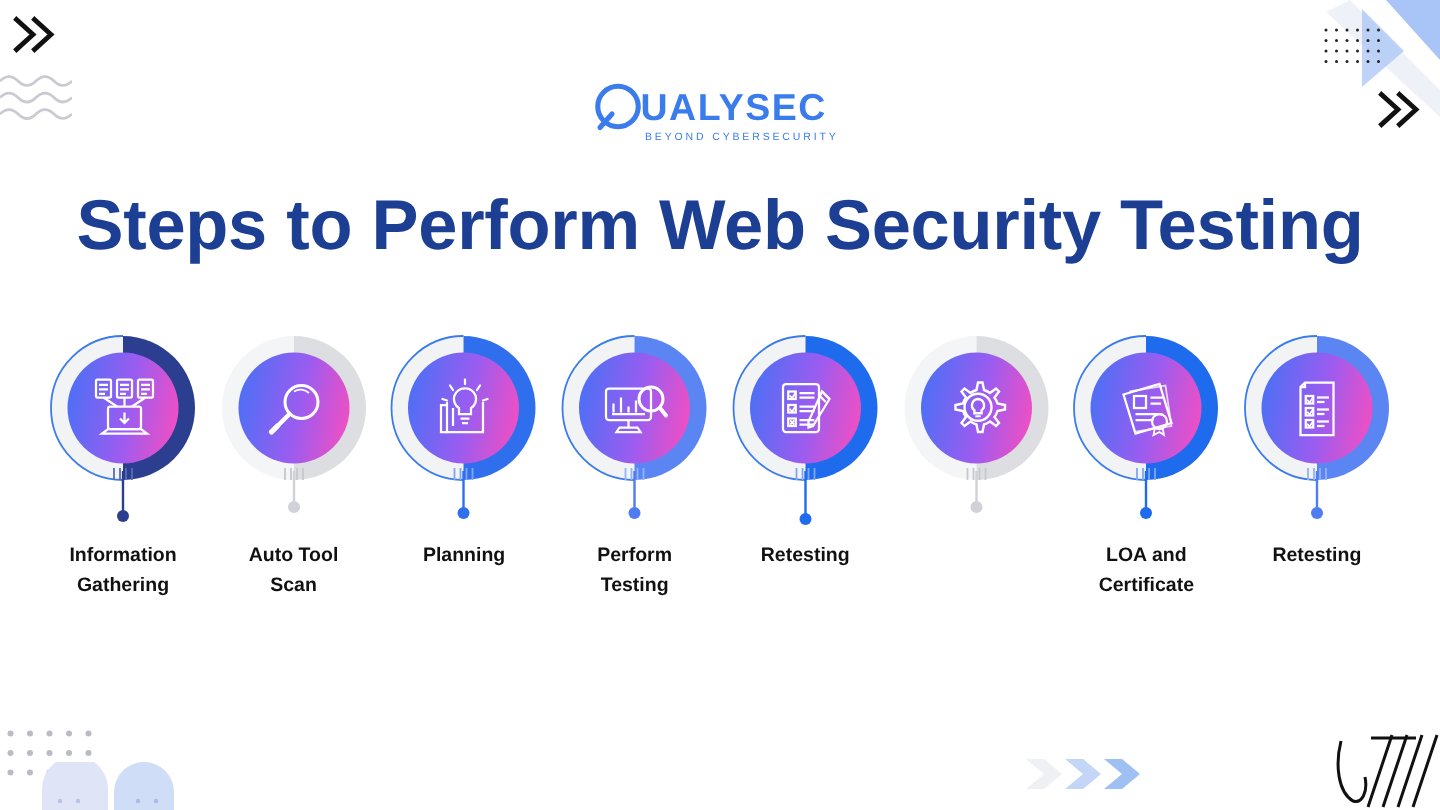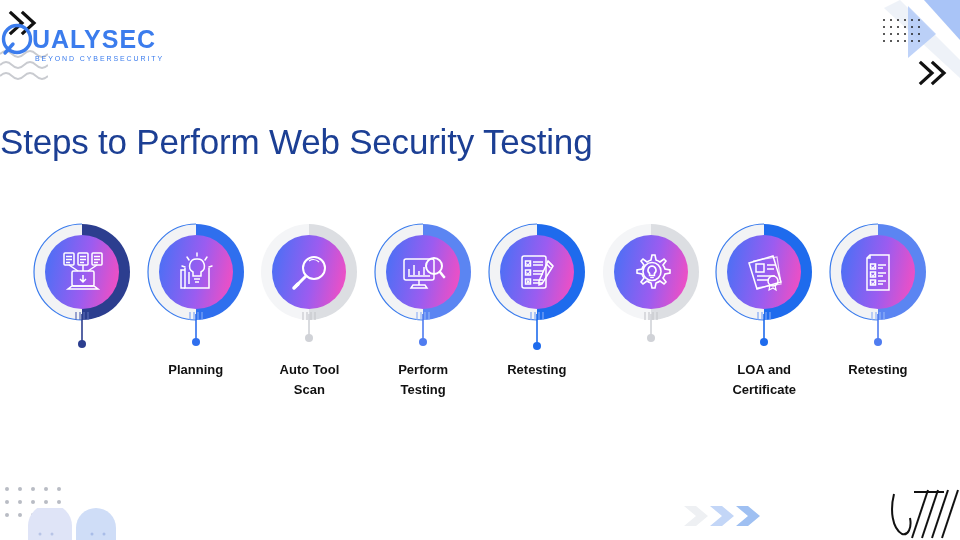--- a/index.html
+++ b/index.html
@@ -37,34 +37,35 @@
   .bl-arch { left: 28px; bottom: 0px; width: 110px; height: 32px; }
 
   
   .br-chevrons { right: 186px; bottom: 10px; width: 92px; height: 28px; }
   
   .br-scribble { right: 0px; bottom: 0px; width: 72px; height: 52px; }
 
   
   .logo-wrap {
     position: absolute;
-    top: 22px;
+    top: 54px;
     left: 0;
     width: 100%;
+    text-align: center;
   }
   .logo-svg { display: inline-block; vertical-align: middle; }
 
   .page-title {
     position: absolute;
     top: 122px;
     left: 0;
     width: 100%;
-    text-align: left;
-    font-size: 35px;
-    font-weight: normal;
+    text-align: center;
+    font-size: 47px;
+    font-weight: bold;
     color: #1c3f94;
     letter-spacing: -0.2px;
   }
 
   
   .steps-row {
     position: absolute;
     top: 222px;
     left: 26px;
     width: 908px;
@@ -262,20 +263,57 @@
             <line x1="34" y1="11.5" x2="38" y2="11.5"></line>
           <line x1="9" y1="14" x2="18" y2="20"></line>
             <line x1="23" y1="14" x2="23" y2="20"></line>
             <line x1="37" y1="14" x2="28" y2="20"></line>
           <rect x="12" y="20" width="22" height="15" rx="1.5"></rect>
           <path d="M23 24 L23 31 M20 28 L23 31 L26 28"></path>
           <path d="M8 38 L38 38 L34 35 L12 35 Z"></path>
         </svg>
       </div>
     </div>
+    <div class="step-label">Information
+Gathering</div>
+  </div>
+
+  <div class="step">
+    <div class="badge-area">
+      <svg class="ring-svg" width="100" height="130" viewBox="0 0 100 130">
+        <defs>
+          <linearGradient id="g3" x1="0" y1="0.4" x2="1" y2="0.6">
+            <stop offset="0%" stop-color="#4e6ff5"></stop>
+              <stop offset="55%" stop-color="#9b5cf0"></stop>
+              <stop offset="100%" stop-color="#ef4fc4"></stop>
+          </linearGradient>
+        </defs>
+        <path d="M50 2 A48 48 0 0 0 50 98 Z" fill="#f4f5f7"></path>
+        <path d="M50 2 A48 48 0 0 1 50 98 Z" fill="#dcdee2"></path>
+        <circle cx="50" cy="50" r="37" fill="url(#g3)"></circle>
+        <g stroke="#c6c8cd" stroke-width="1.2">
+          <line x1="44" y1="90" x2="44" y2="98"></line>
+            <line x1="48" y1="90" x2="48" y2="98"></line>
+          <line x1="52" y1="90" x2="52" y2="98"></line>
+            <line x1="56" y1="90" x2="56" y2="98"></line>
+        </g>
+        <line x1="50" y1="92" x2="50" y2="114" stroke="#d0d2d7" stroke-width="1.6"></line>
+        <circle cx="50" cy="116" r="4" fill="#d0d2d7"></circle>
+      </svg>
+      <div class="icon-holder">
+        <svg width="42" height="42" viewBox="0 0 42 42" fill="none" stroke="#ffffff" stroke-width="2">
+          <circle cx="25" cy="16" r="11"></circle>
+          <path d="M20 9 A8 8 0 0 1 30 10" stroke-width="1.2"></path>
+          <line x1="17" y1="24" x2="7" y2="34" stroke-width="3" stroke-linecap="round"></line>
+          <path d="M9 32 L5 36" stroke-width="3.5" stroke-linecap="round"></path>
+        </svg>
+      </div>
+    </div>
+    <div class="step-label">Auto Tool
+Scan</div>
   </div>
 
   <div class="step">
     <div class="badge-area">
       <svg class="ring-svg" width="100" height="130" viewBox="0 0 100 130">
         <defs>
           <linearGradient id="g2" x1="0" y1="0.4" x2="1" y2="0.6">
             <stop offset="0%" stop-color="#4e6ff5"></stop>
               <stop offset="55%" stop-color="#9b5cf0"></stop>
               <stop offset="100%" stop-color="#ef4fc4"></stop>
@@ -306,55 +344,20 @@
             <line x1="6" y1="14" x2="9" y2="15"></line>
             <line x1="36" y1="14" x2="33" y2="15"></line>
           </g>
           <path d="M9 16 L9 36 L33 36 L33 16"></path>
           <path d="M9 36 L5 36 L5 18 L9 18"></path>
           <line x1="13" y1="20" x2="13" y2="32"></line>
         </svg>
       </div>
     </div>
     <div class="step-label">Planning</div>
-  </div>
-
-  <div class="step">
-    <div class="badge-area">
-      <svg class="ring-svg" width="100" height="130" viewBox="0 0 100 130">
-        <defs>
-          <linearGradient id="g3" x1="0" y1="0.4" x2="1" y2="0.6">
-            <stop offset="0%" stop-color="#4e6ff5"></stop>
-              <stop offset="55%" stop-color="#9b5cf0"></stop>
-              <stop offset="100%" stop-color="#ef4fc4"></stop>
-          </linearGradient>
-        </defs>
-        <path d="M50 2 A48 48 0 0 0 50 98 Z" fill="#f4f5f7"></path>
-        <path d="M50 2 A48 48 0 0 1 50 98 Z" fill="#dcdee2"></path>
-        <circle cx="50" cy="50" r="37" fill="url(#g3)"></circle>
-        <g stroke="#c6c8cd" stroke-width="1.2">
-          <line x1="44" y1="90" x2="44" y2="98"></line>
-            <line x1="48" y1="90" x2="48" y2="98"></line>
-          <line x1="52" y1="90" x2="52" y2="98"></line>
-            <line x1="56" y1="90" x2="56" y2="98"></line>
-        </g>
-        <line x1="50" y1="92" x2="50" y2="114" stroke="#d0d2d7" stroke-width="1.6"></line>
-        <circle cx="50" cy="116" r="4" fill="#d0d2d7"></circle>
-      </svg>
-      <div class="icon-holder">
-        <svg width="42" height="42" viewBox="0 0 42 42" fill="none" stroke="#ffffff" stroke-width="2">
-          <circle cx="25" cy="16" r="11"></circle>
-          <path d="M20 9 A8 8 0 0 1 30 10" stroke-width="1.2"></path>
-          <line x1="17" y1="24" x2="7" y2="34" stroke-width="3" stroke-linecap="round"></line>
-          <path d="M9 32 L5 36" stroke-width="3.5" stroke-linecap="round"></path>
-        </svg>
-      </div>
-    </div>
-    <div class="step-label">Auto Tool
-Scan</div>
   </div>
 
   <div class="step">
     <div class="badge-area">
       <svg class="ring-svg" width="100" height="130" viewBox="0 0 100 130">
         <defs>
           <linearGradient id="g4" x1="0" y1="0.4" x2="1" y2="0.6">
             <stop offset="0%" stop-color="#4e6ff5"></stop>
               <stop offset="55%" stop-color="#9b5cf0"></stop>
               <stop offset="100%" stop-color="#ef4fc4"></stop>

